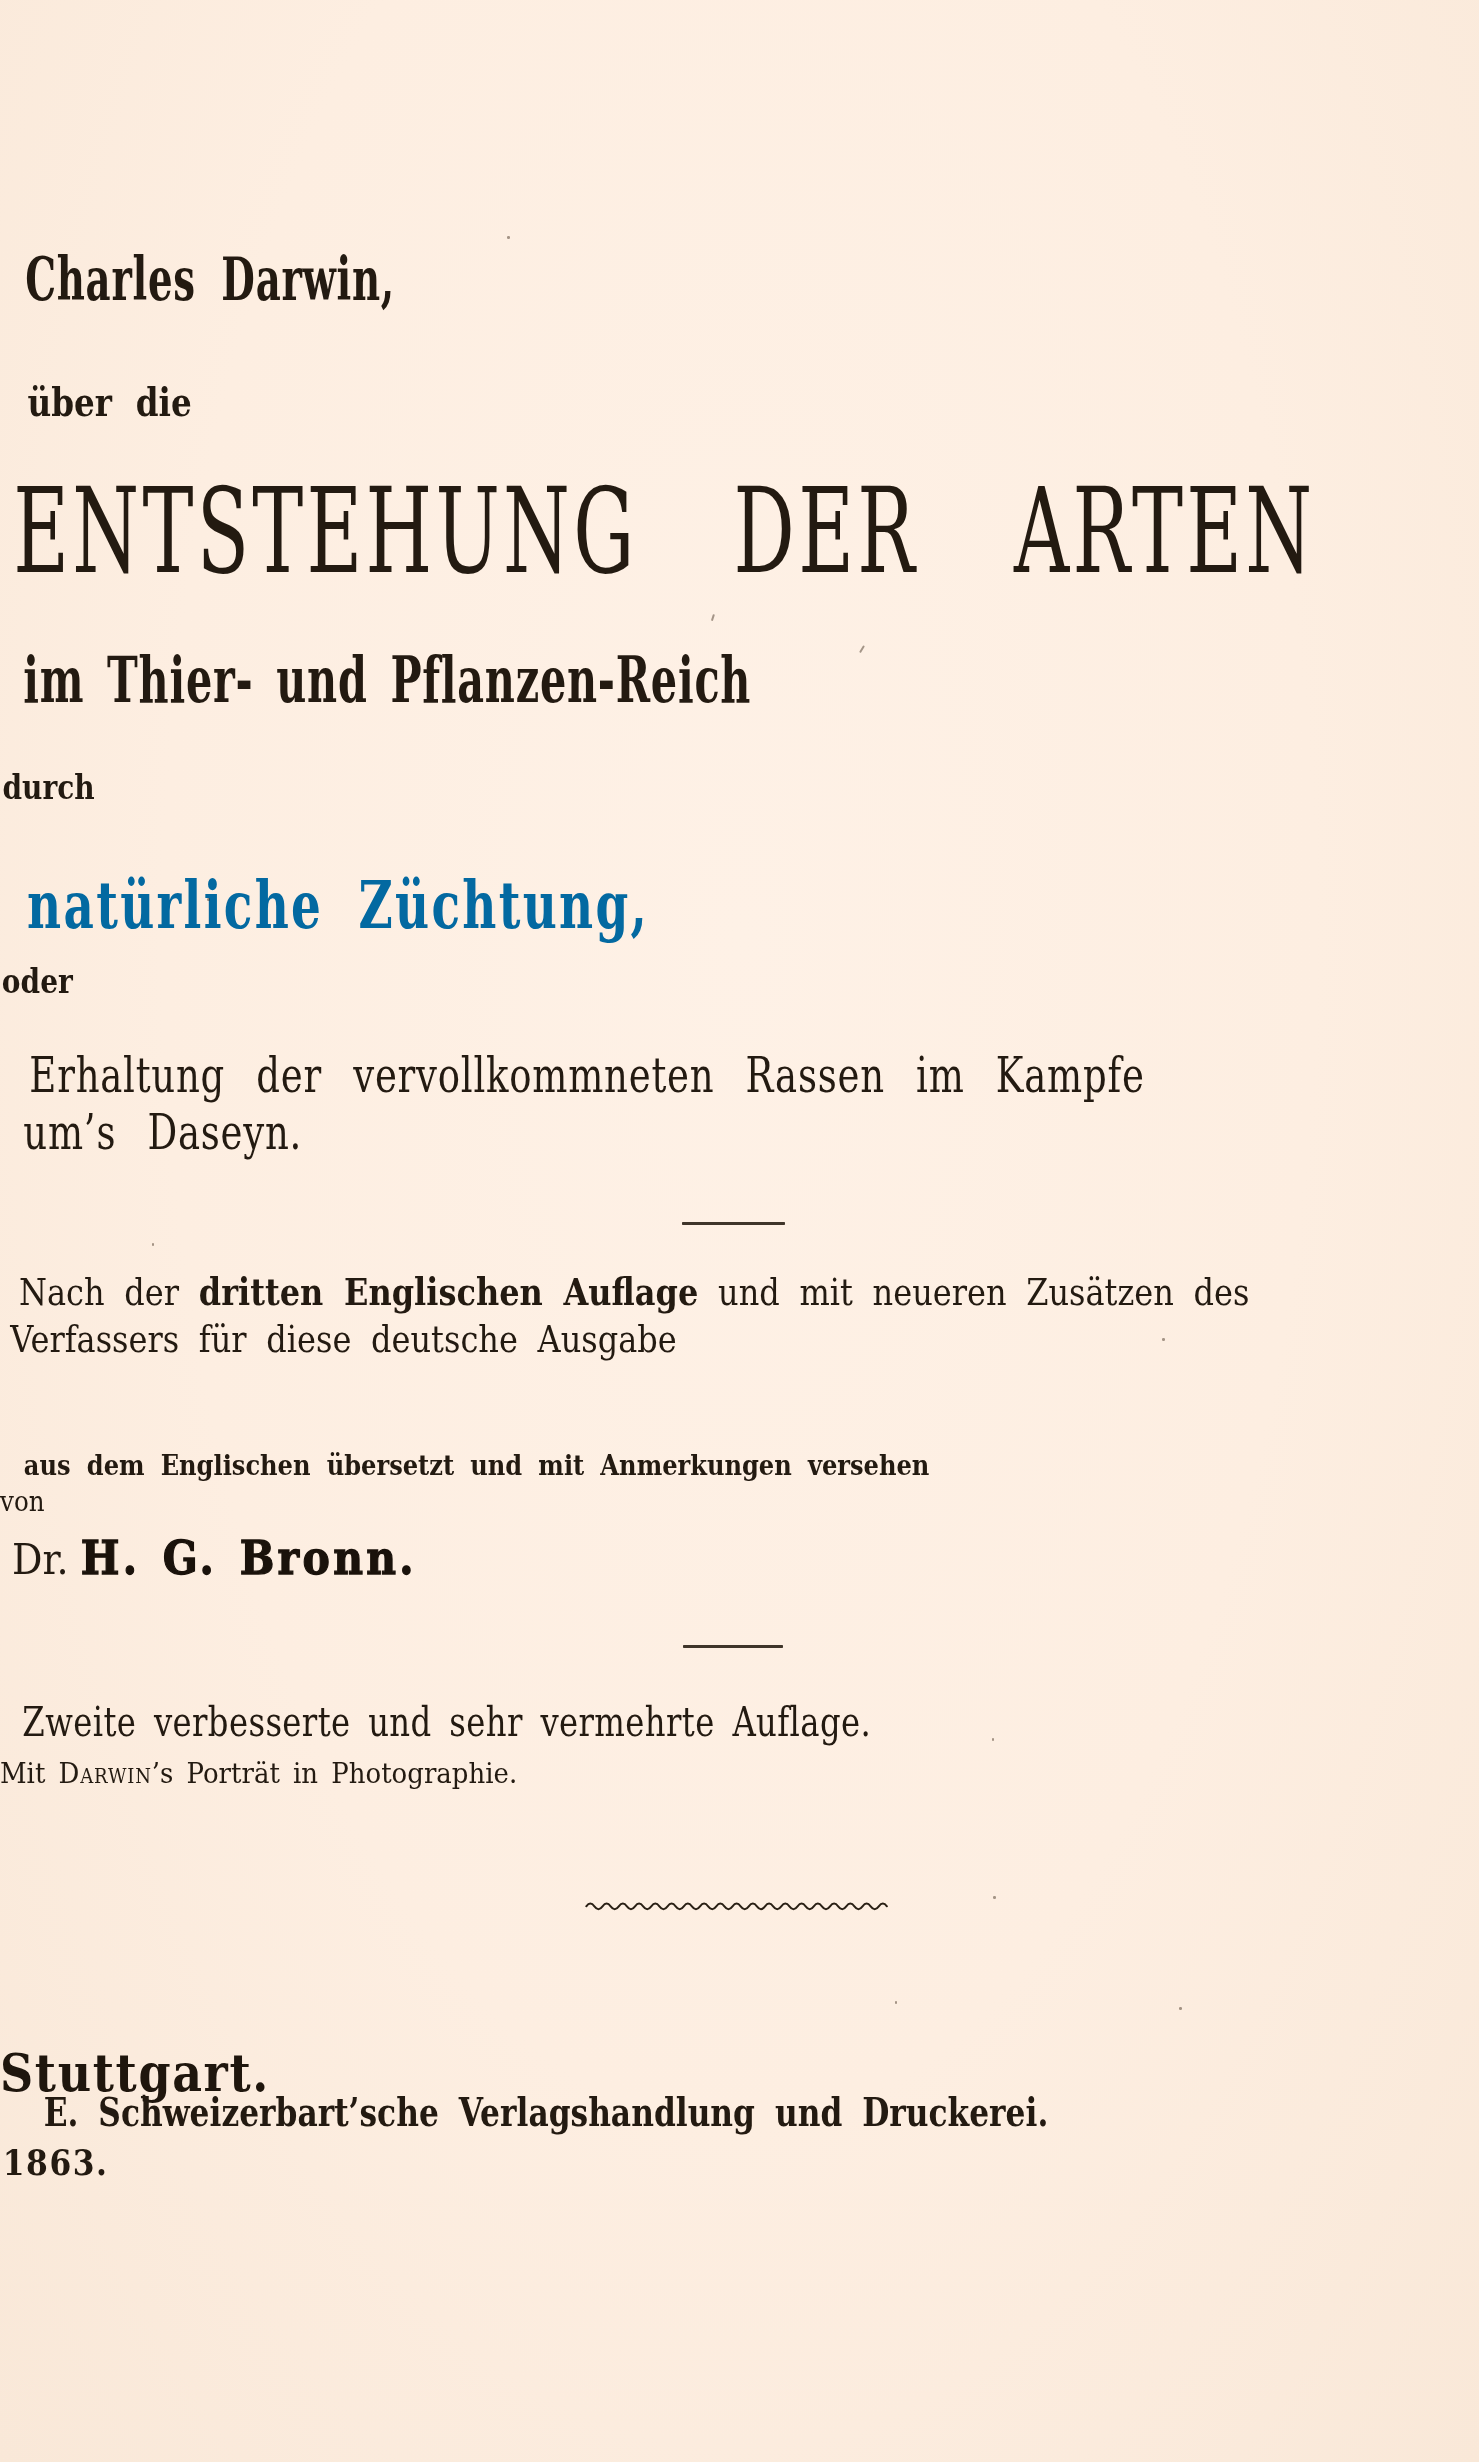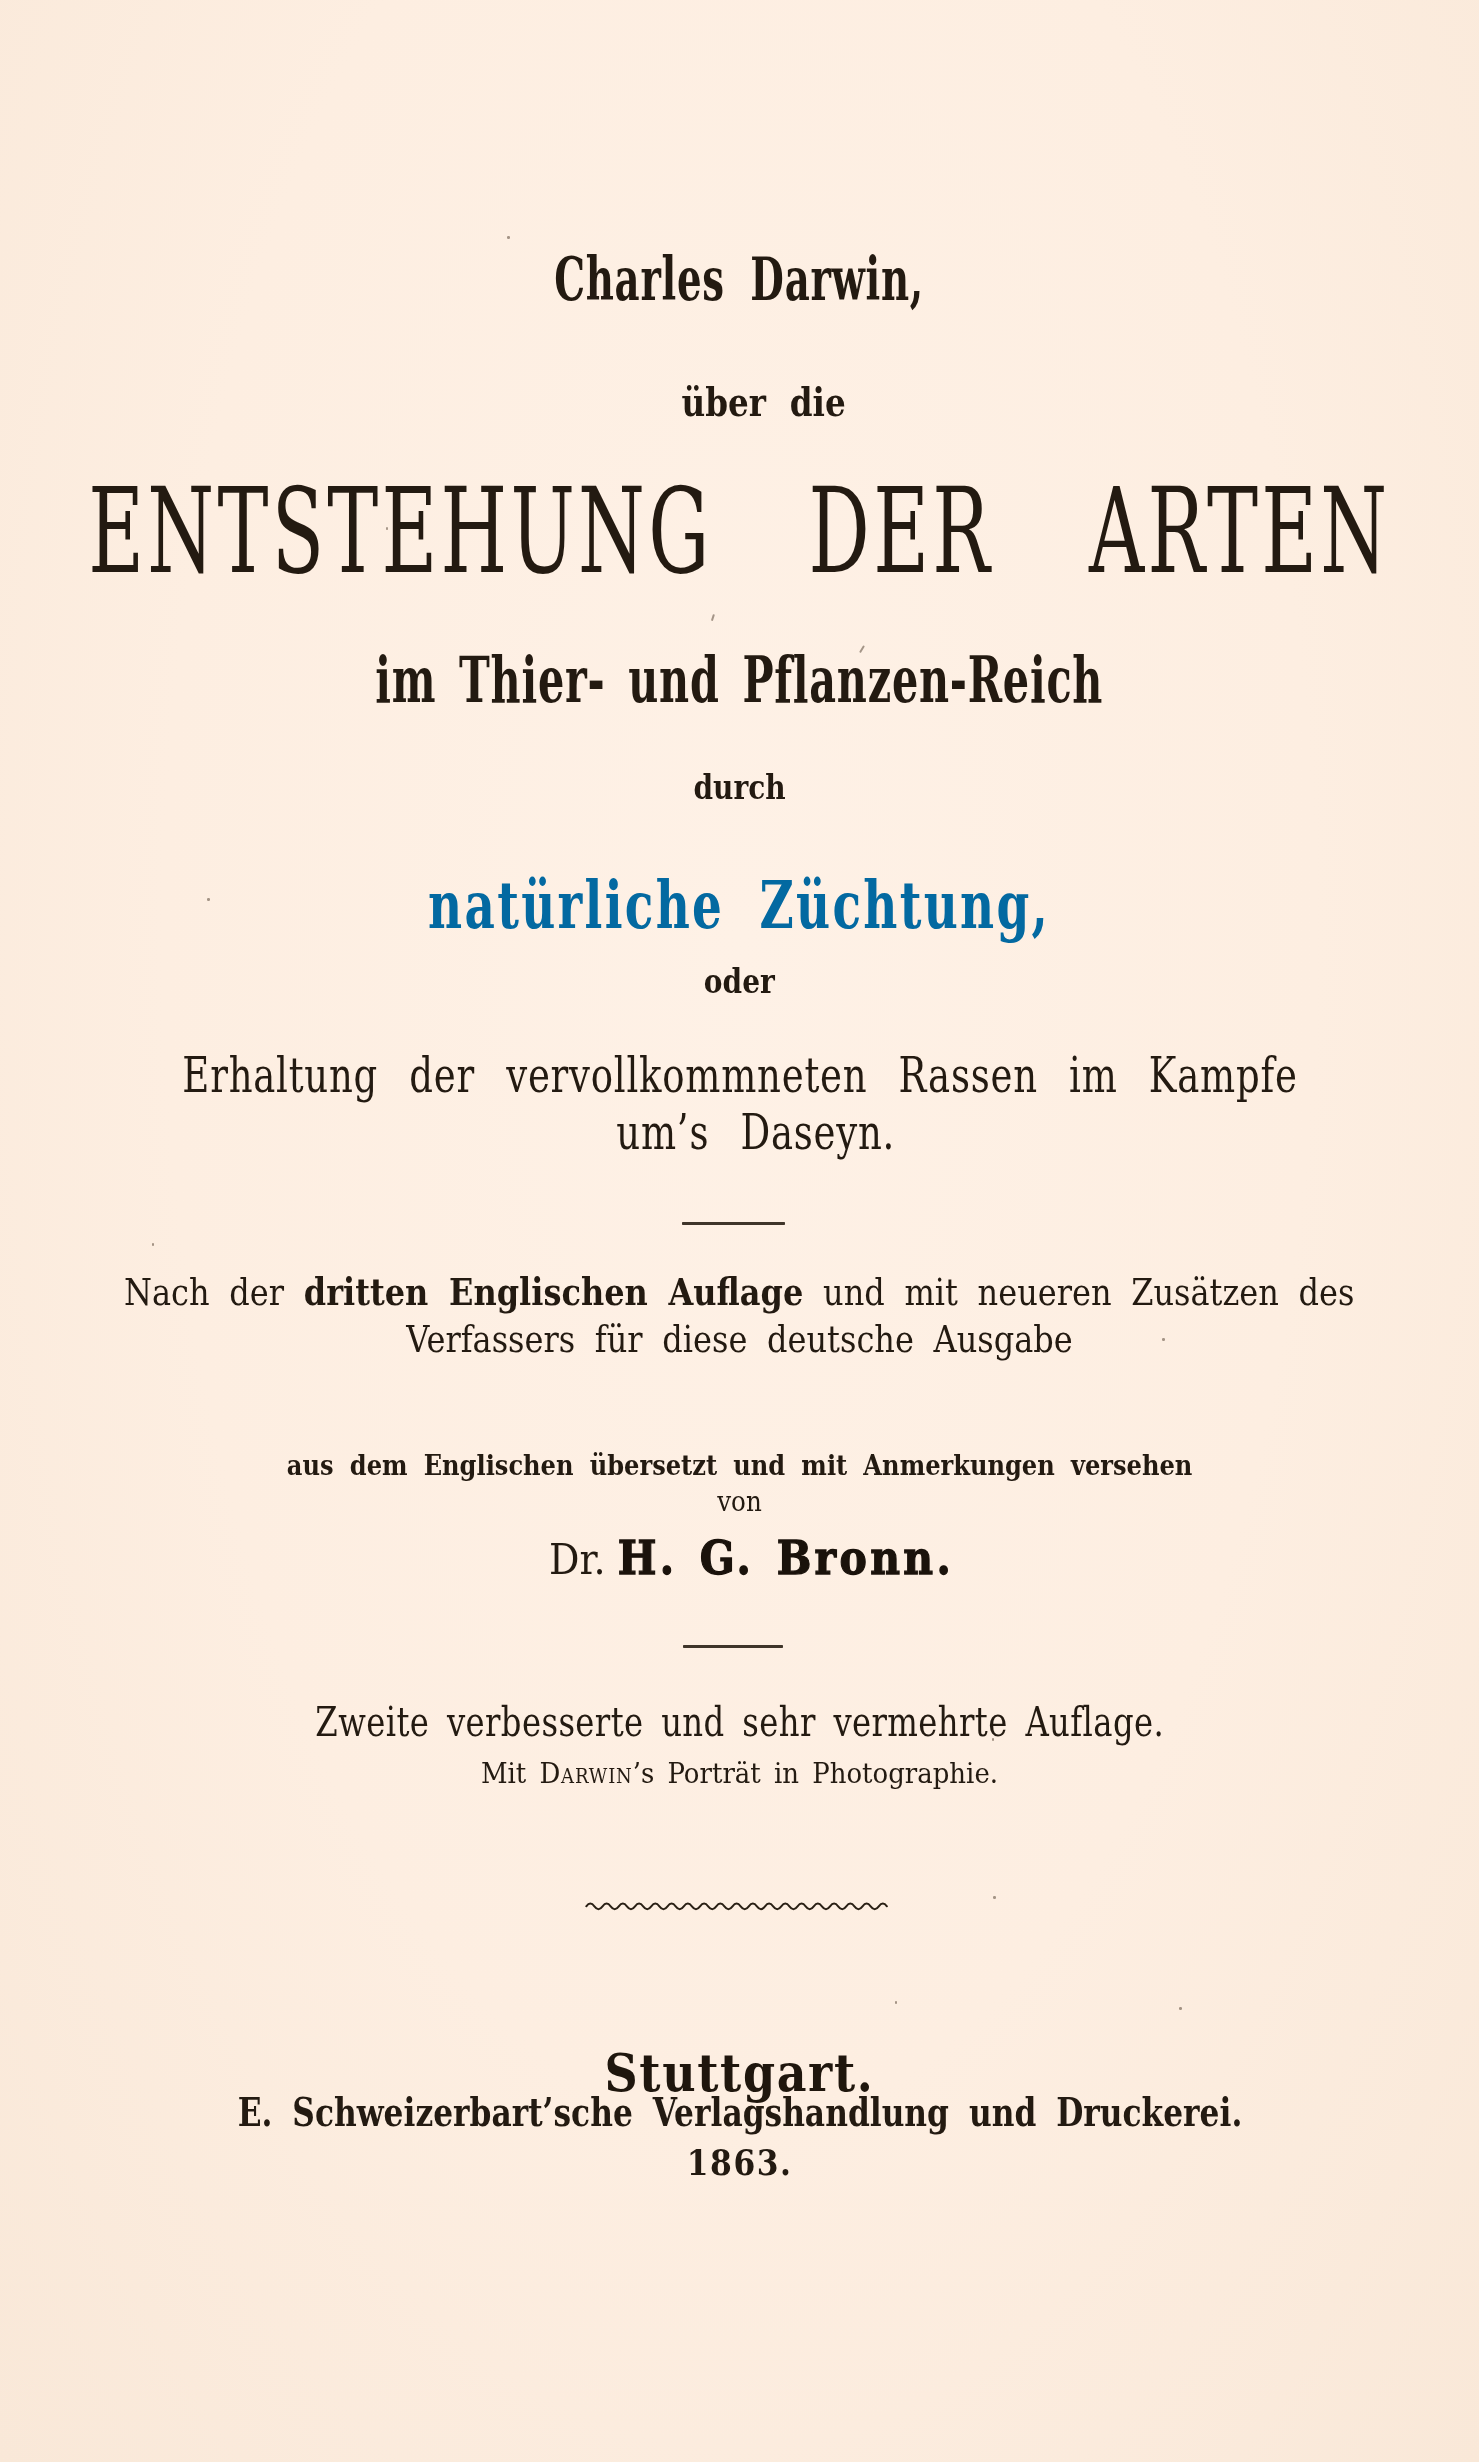--- a/index.html
+++ b/index.html
@@ -5,21 +5,21 @@
   html,body{margin:0;padding:0;}
   body{
     width:1479px;height:2462px;
     background:radial-gradient(ellipse at 50% 38%, #fef1e6 0%, #fdeee1 55%, #f9e8d8 100%);
     font-family:"DejaVu Serif","Liberation Serif",serif;
     color:#231a11;
     overflow:hidden;
     position:relative;
   }
   .page{position:absolute;inset:0;}
-  .line{position:absolute;left:0;width:100%;text-align:center;line-height:1;white-space:nowrap;text-decoration:underline;}
+  .line{position:absolute;left:0;width:100%;line-height:1;white-space:nowrap;text-decoration:underline;}
   .t{display:inline-block;transform-origin:center top;white-space:nowrap;}
 
   .l-author{top:250px;}
   .l-author .t{font-size:44px;font-weight:bold;letter-spacing:0.8px;word-spacing:13px;transform:scale(.88,1.34);}
 
   .l-pretitle{top:383px;padding-left:24px;}
   .l-pretitle .t{font-size:34px;font-weight:bold;word-spacing:13px;transform:scale(.96,1.15);}
 
   .l-title{top:473px;}
   .l-title .t{font-size:78px;font-weight:normal;letter-spacing:3.3px;word-spacing:70px;transform:scale(.98,1.5);}

